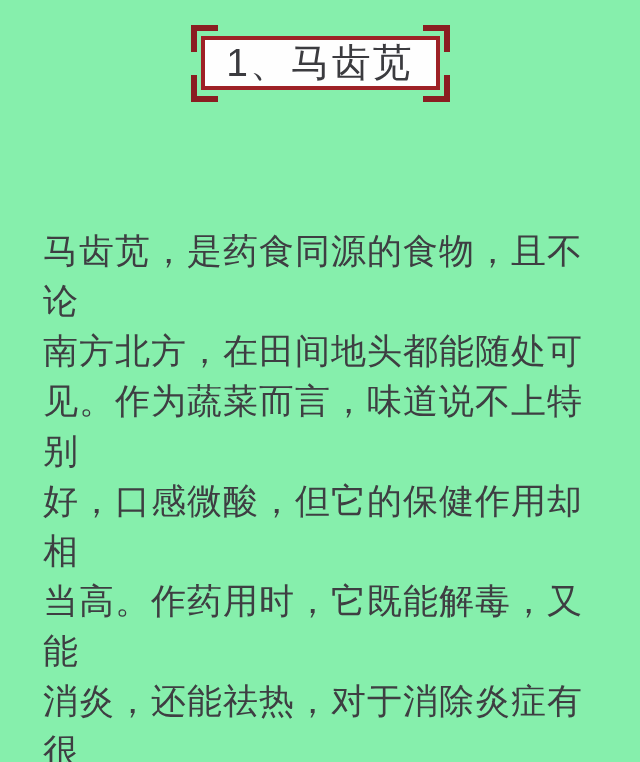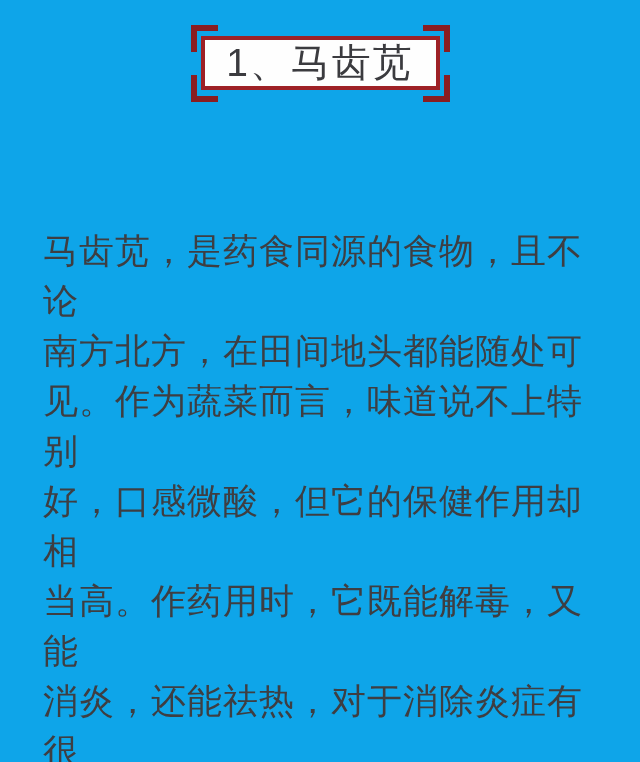--- a/index.html
+++ b/index.html
@@ -4,21 +4,21 @@
 <style>
   html, body {
     margin: 0;
     padding: 0;
     background: #ffffff;
   }
   .page {
     position: relative;
     width: 640px;
     height: 762px;
-    background: #0ea5e9;
+    background: #86efac;
     overflow: hidden;
     font-family: "Liberation Sans", sans-serif;
   }
   
   .title-area {
     position: relative;
     width: 239px;
     margin: 36px auto 0 auto;
   }
   .title-box {

